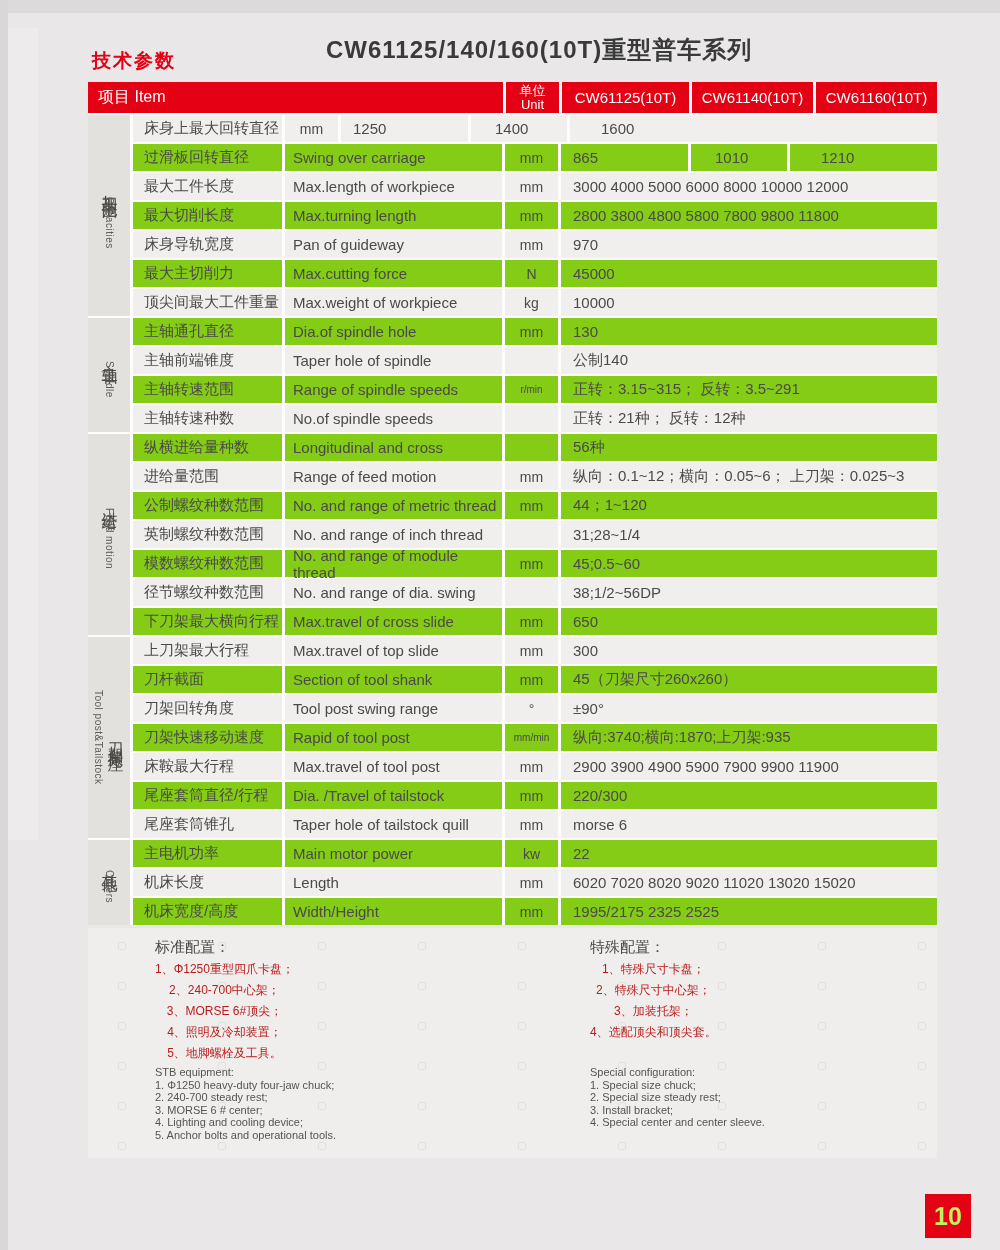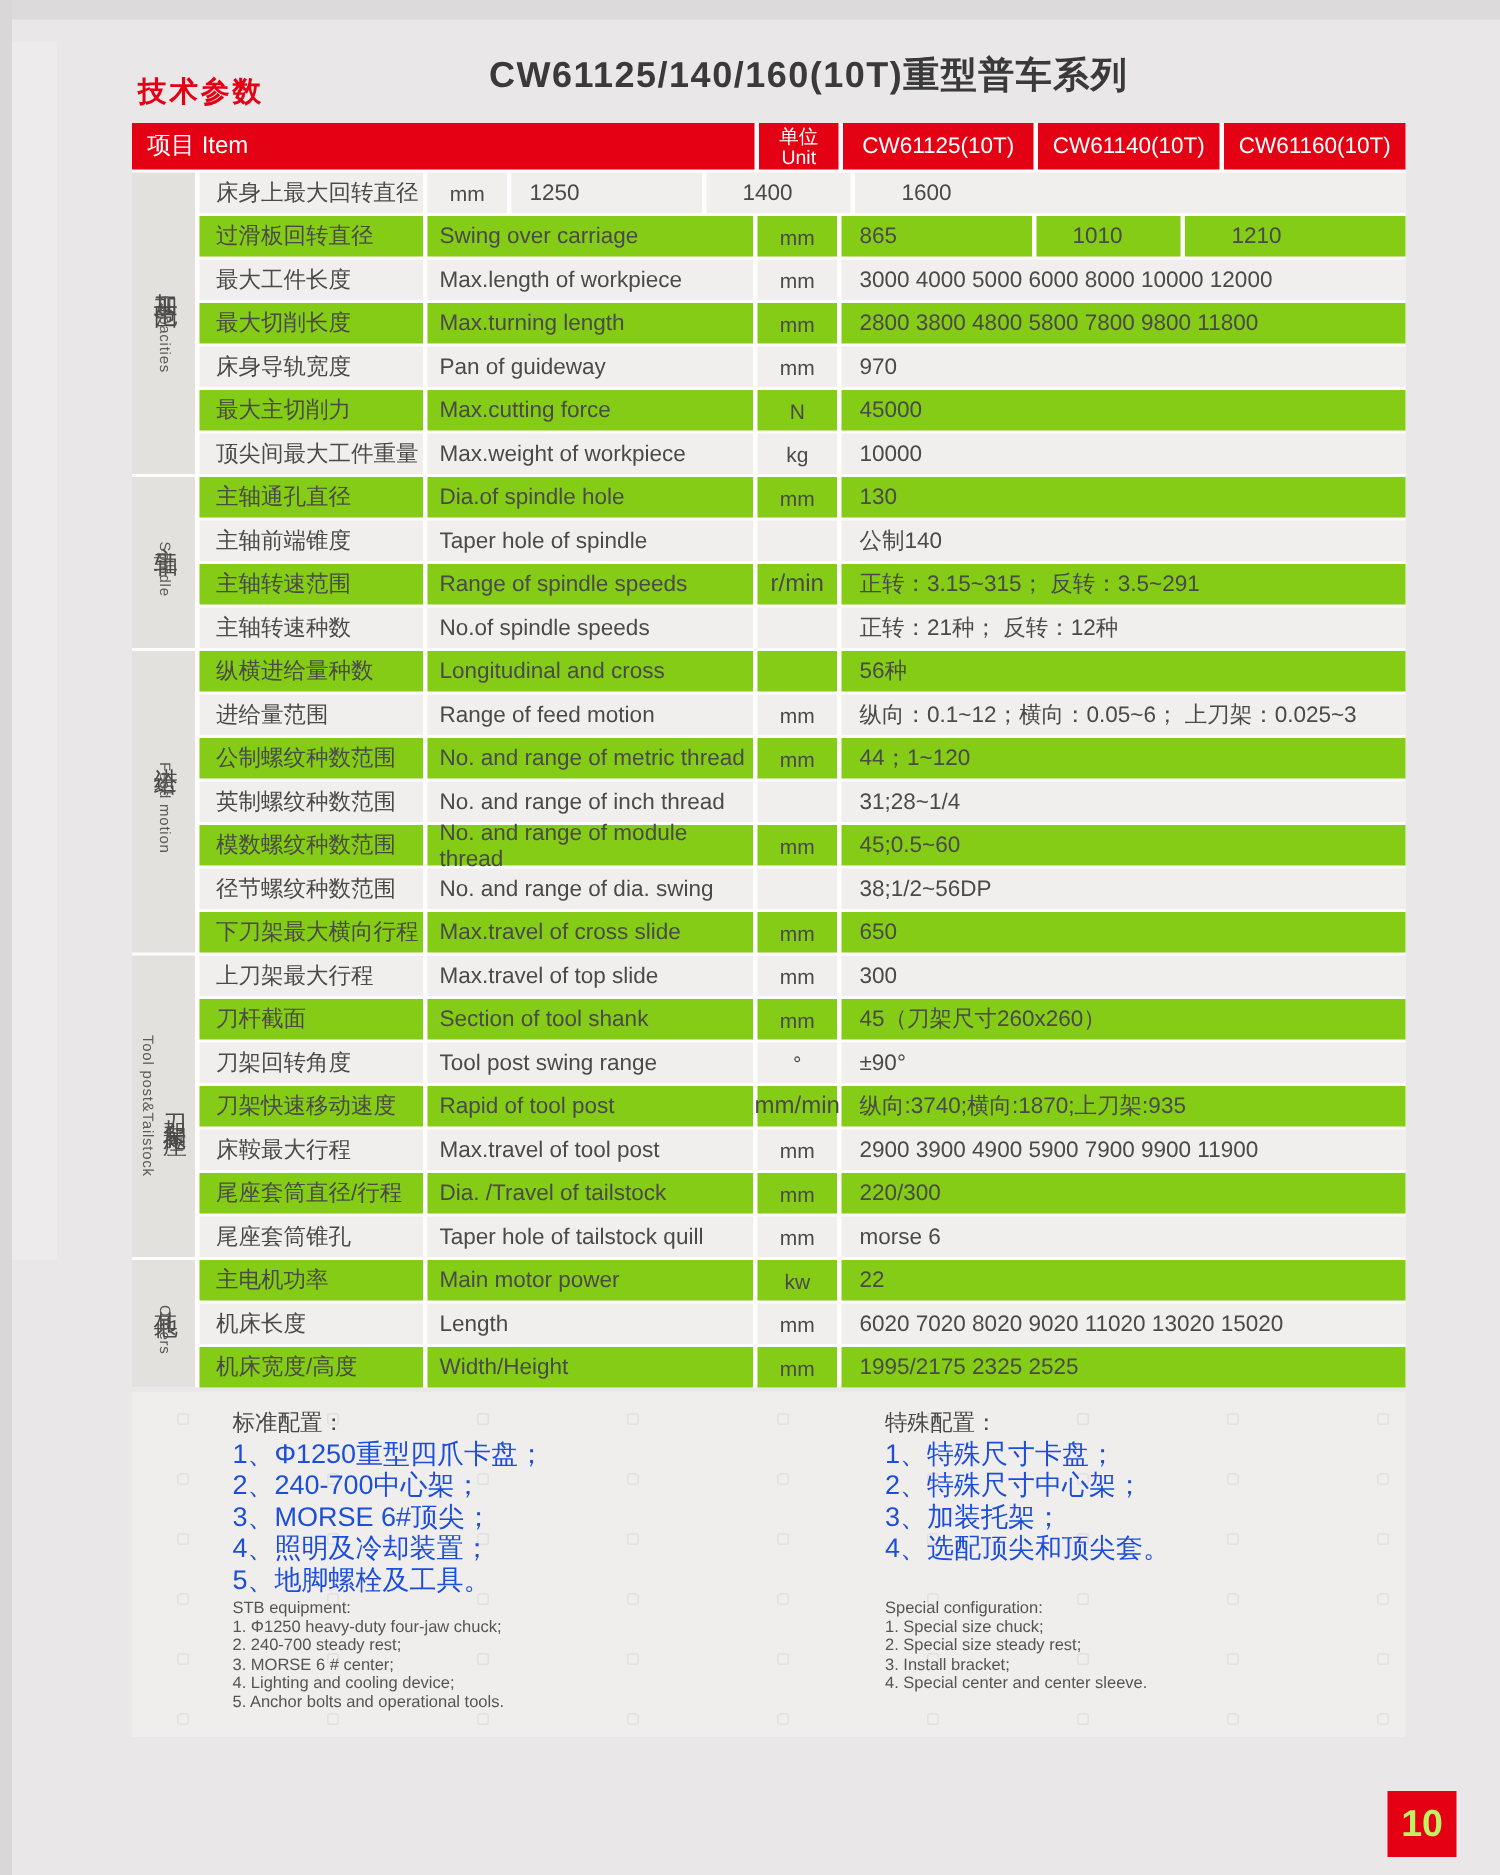--- a/index.html
+++ b/index.html
@@ -35,31 +35,31 @@
   .sec-en { writing-mode:vertical-rl; font-size:10px; color:#5c5a57; margin-top:3px; letter-spacing:.5px; }
   .side .sec-en { margin-top:0; }
   .rows-wrap { flex:1; display:flex; flex-direction:column; gap:2px; }
   .srow { display:flex; gap:3px; height:27px; }
   .cell { display:flex; align-items:center; font-size:15px; color:#4a4a48; }
   .light { background:#f0efed; }
   .dark  { background:#84cc16; }
   .c-cn { width:149px; padding-left:11px; }
   .c-en { width:217px; padding-left:8px; font-size:15px; }
   .c-unit { width:53px; justify-content:center; font-size:14px; }
-  .c-unit.tiny { font-size:16px; }
+  .c-unit.tiny { font-size:10px; }
   .c-vals { flex:1; display:flex; gap:3px; }
   .v { padding-left:12px; }
   .v1 { width:127px; } .v2 { width:96px; padding-left:24px; } .v3 { flex:1; padding-left:31px; }
   .merged { flex:1; }
 
   
   .config-panel { position:absolute; left:88px; top:928px; width:849px; height:230px; background:#efeeec; }
   .cfg-col { position:absolute; top:10px; }
-  .cfg-cn-title { font-size:15px; color:#474745; line-height:21px; }
-  .cfg-cn-item { font-size:18px; color:#1d4ed8; line-height:21px; }
+  .cfg-cn-title { font-size:15px; color:#474745; line-height:21px;font-family:Liberation Mono, monospace; }
+  .cfg-cn-item { font-size:12px; color:#b91c1c; line-height:21px;text-align:center; }
   .cfg-left { left:67px; } .cfg-right { left:502px; }
   .cfg-en { position:absolute; top:138px; }
   .cfg-en-title, .cfg-en-item { font-size:11px; color:#565450; line-height:12.5px; }
   .wm-square { position:absolute; width:8px; height:8px; border:1px solid rgba(0,0,0,0.055); border-radius:2px; }
 
   .page-badge { position:absolute; left:925px; top:1194px; width:46px; height:44px; background:#e40113; color:#bef264; display:flex; align-items:center; justify-content:center; font-size:25px; font-weight:700; }
 </style>
 </head>
 <body>
 

